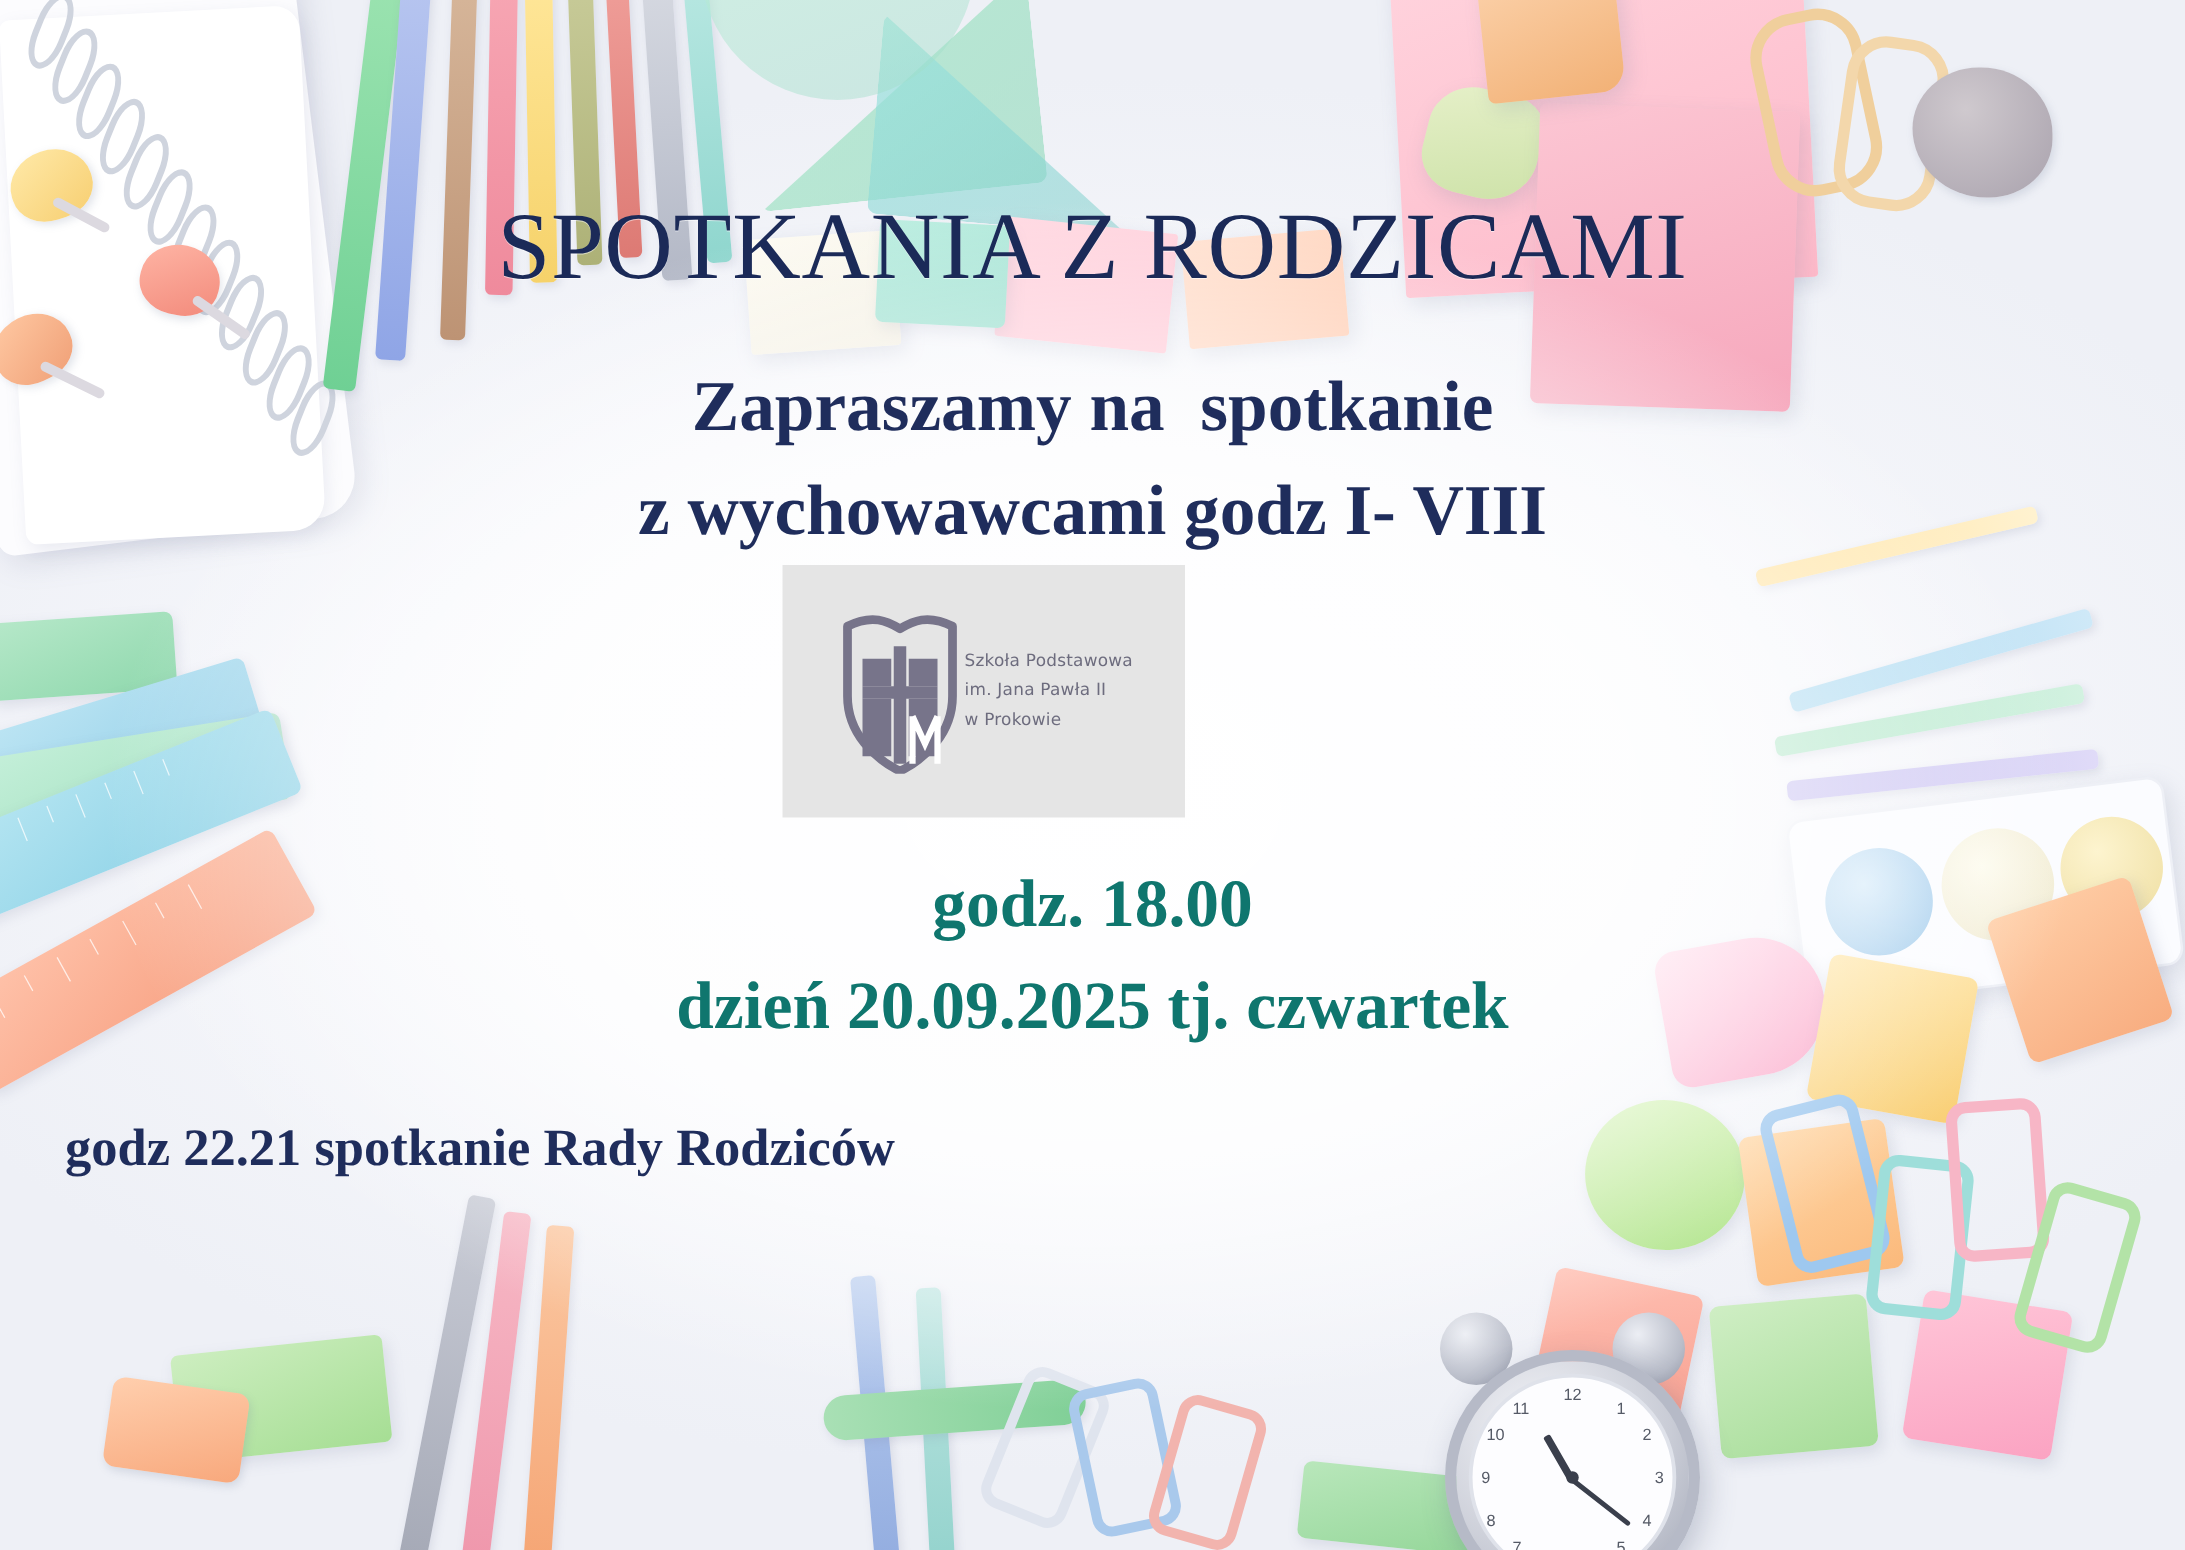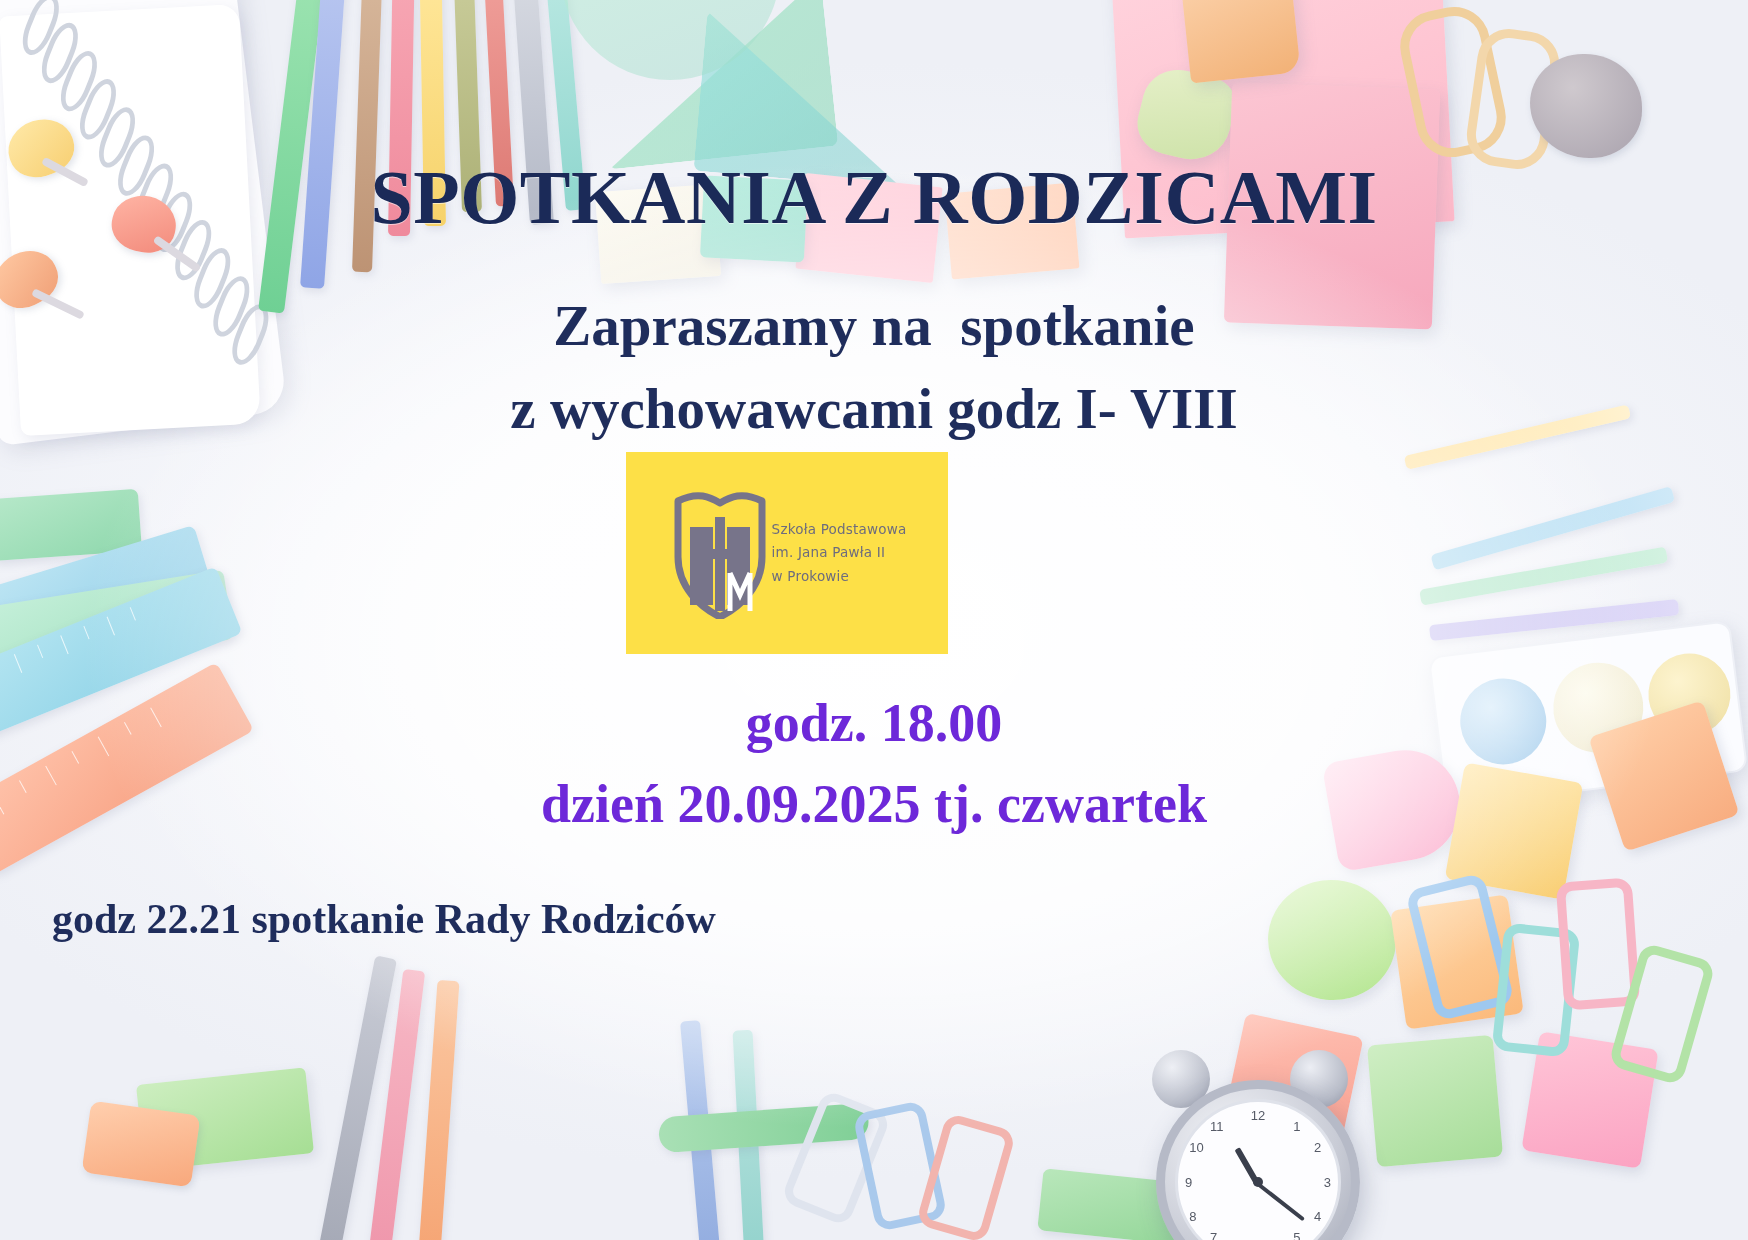--- a/index.html
+++ b/index.html
@@ -122,60 +122,60 @@
   
   .content {
     position: absolute;
     inset: 0;
     color: #1c2b5a;
   }
   .title {
     position: absolute;
     top: 103px; left: 0; right: 0;
     text-align: center;
-    font-weight: 700;
+    font-weight: 400;
     font-size: 76px;
     letter-spacing: 0.5px;
     color: #1b2a58;
     text-shadow: 0 1px 0 rgba(255,255,255,0.55);
   }
   .line-invite {
     position: absolute;
     top: 285px; left: 0; right: 0;
     text-align: center;
     font-weight: 700;
     font-size: 57px;
     line-height: 1.45;
     color: #1f2d5c;
     white-space: pre;
   }
   .logo-box {
     position: absolute;
     left: 626px; top: 452px;
     width: 322px; height: 202px;
-    background: #fde047;
+    background: #e5e5e5;
     display: flex;
     align-items: center;
     justify-content: center;
   }
   .logo-shield { width: 104px; height: 132px; flex: 0 0 auto; }
   .logo-text {
     font-family: "DejaVu Sans", "Liberation Sans", sans-serif;
     font-size: 13.5px;
     line-height: 1.72;
     color: #6d6c7e;
     letter-spacing: .2px;
     white-space: nowrap;
   }
   .time-block {
     position: absolute;
     top: 683px; left: 0; right: 0;
     text-align: center;
     font-weight: 700;
-    color: #6d28d9;
+    color: #0f766e;
   }
   .time-1 { font-size: 54px; line-height: 1.5; }
   .time-2 { font-size: 54px; line-height: 1.5; }
   .footer-note {
     position: absolute;
     top: 895px; left: 52px;
     font-weight: 700;
     font-size: 42px;
     color: #1f2d5c;
   }

